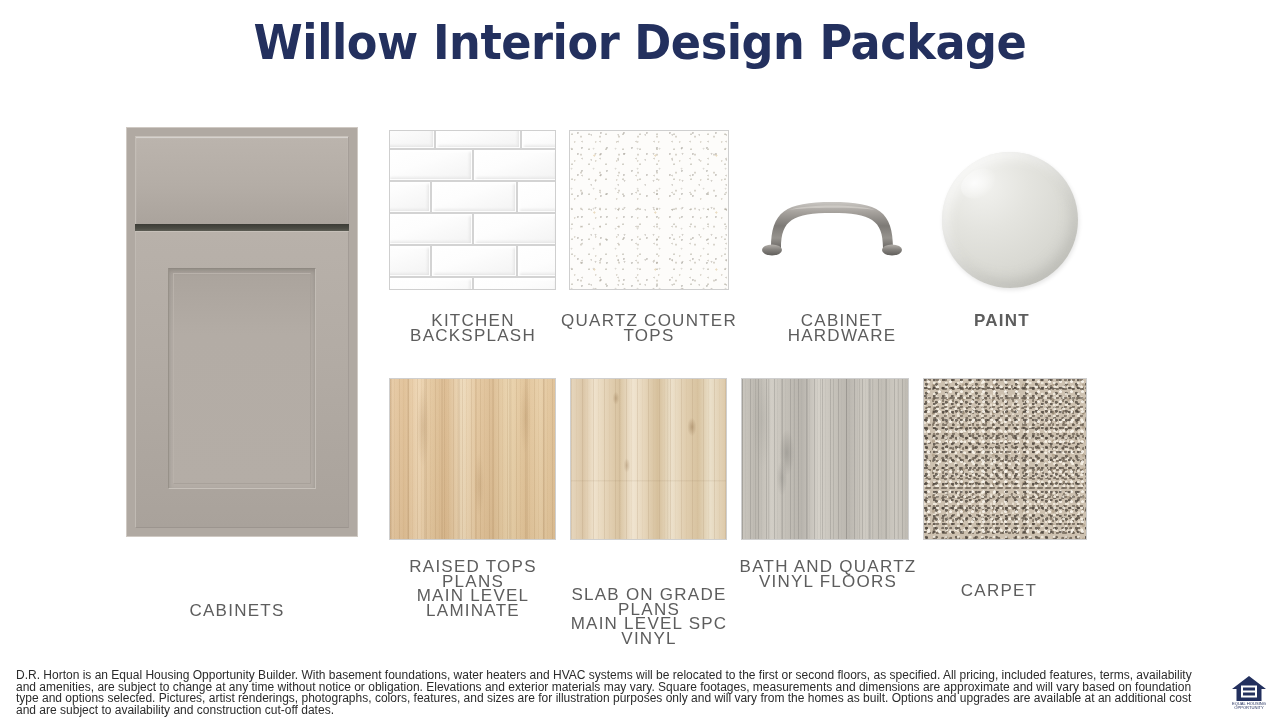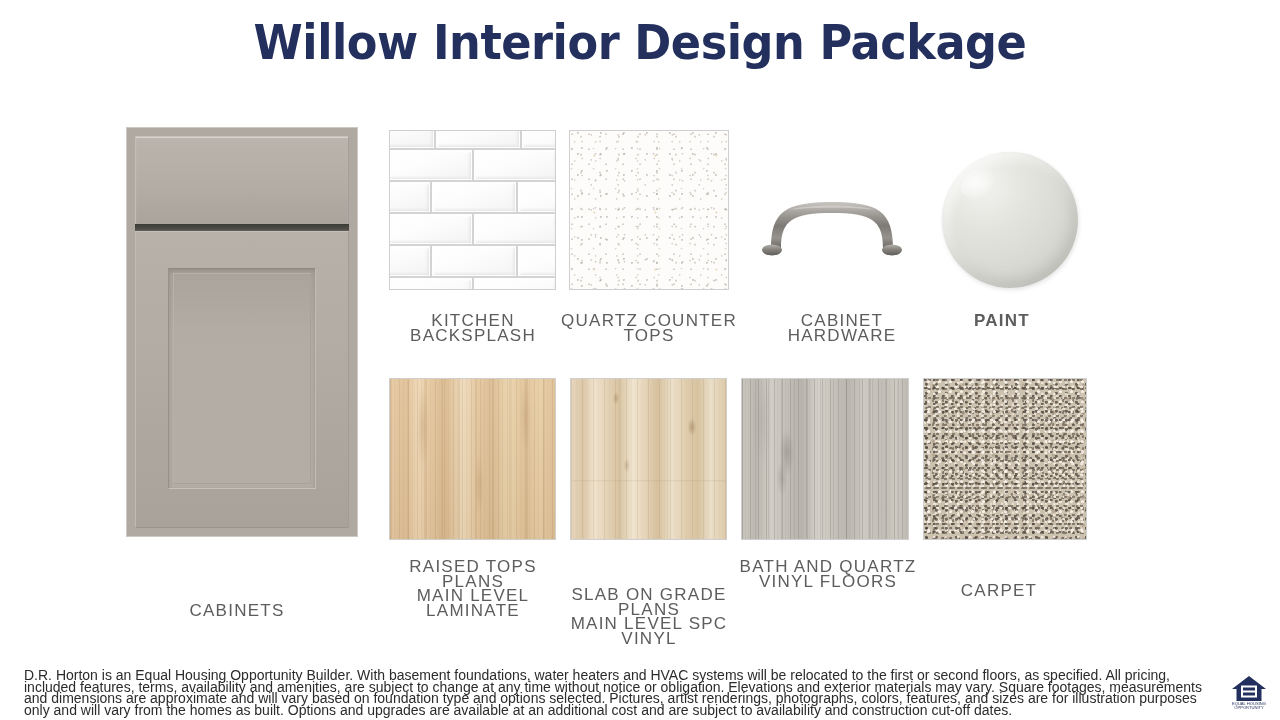--- a/index.html
+++ b/index.html
@@ -206,22 +206,22 @@
       radial-gradient(circle at 62% 44%, rgba(168,152,130,.60) 0 1.3px, transparent 2.0px),
       radial-gradient(circle at 93% 80%, rgba(88,78,66,.60) 0 1.1px, transparent 1.7px),
       #cdc1b0;
     background-size:
       9px 8px, 11px 10px, 8px 9px, 12px 11px, 10px 9px, 9px 11px,
       13px 12px, 11px 9px, 8px 10px, 15px 14px, 10px 12px, 100% 100%;
   }
 
   
   .disclaimer{
-    position:absolute;left:24px;top:670px;width:1196px;
-    font-size:14px;line-height:11.6px;color:#2b2b2b;
+    position:absolute;left:16px;top:670px;width:1196px;
+    font-size:12px;line-height:11.6px;color:#2b2b2b;
     text-align:left;
     font-family:"Liberation Sans",sans-serif;
   }
   .eho{position:absolute;left:1230px;top:672px;width:38px;height:38px;}
 </style>
 </head>
 <body>
 
 <div class="title">Willow Interior Design Package</div>
 

